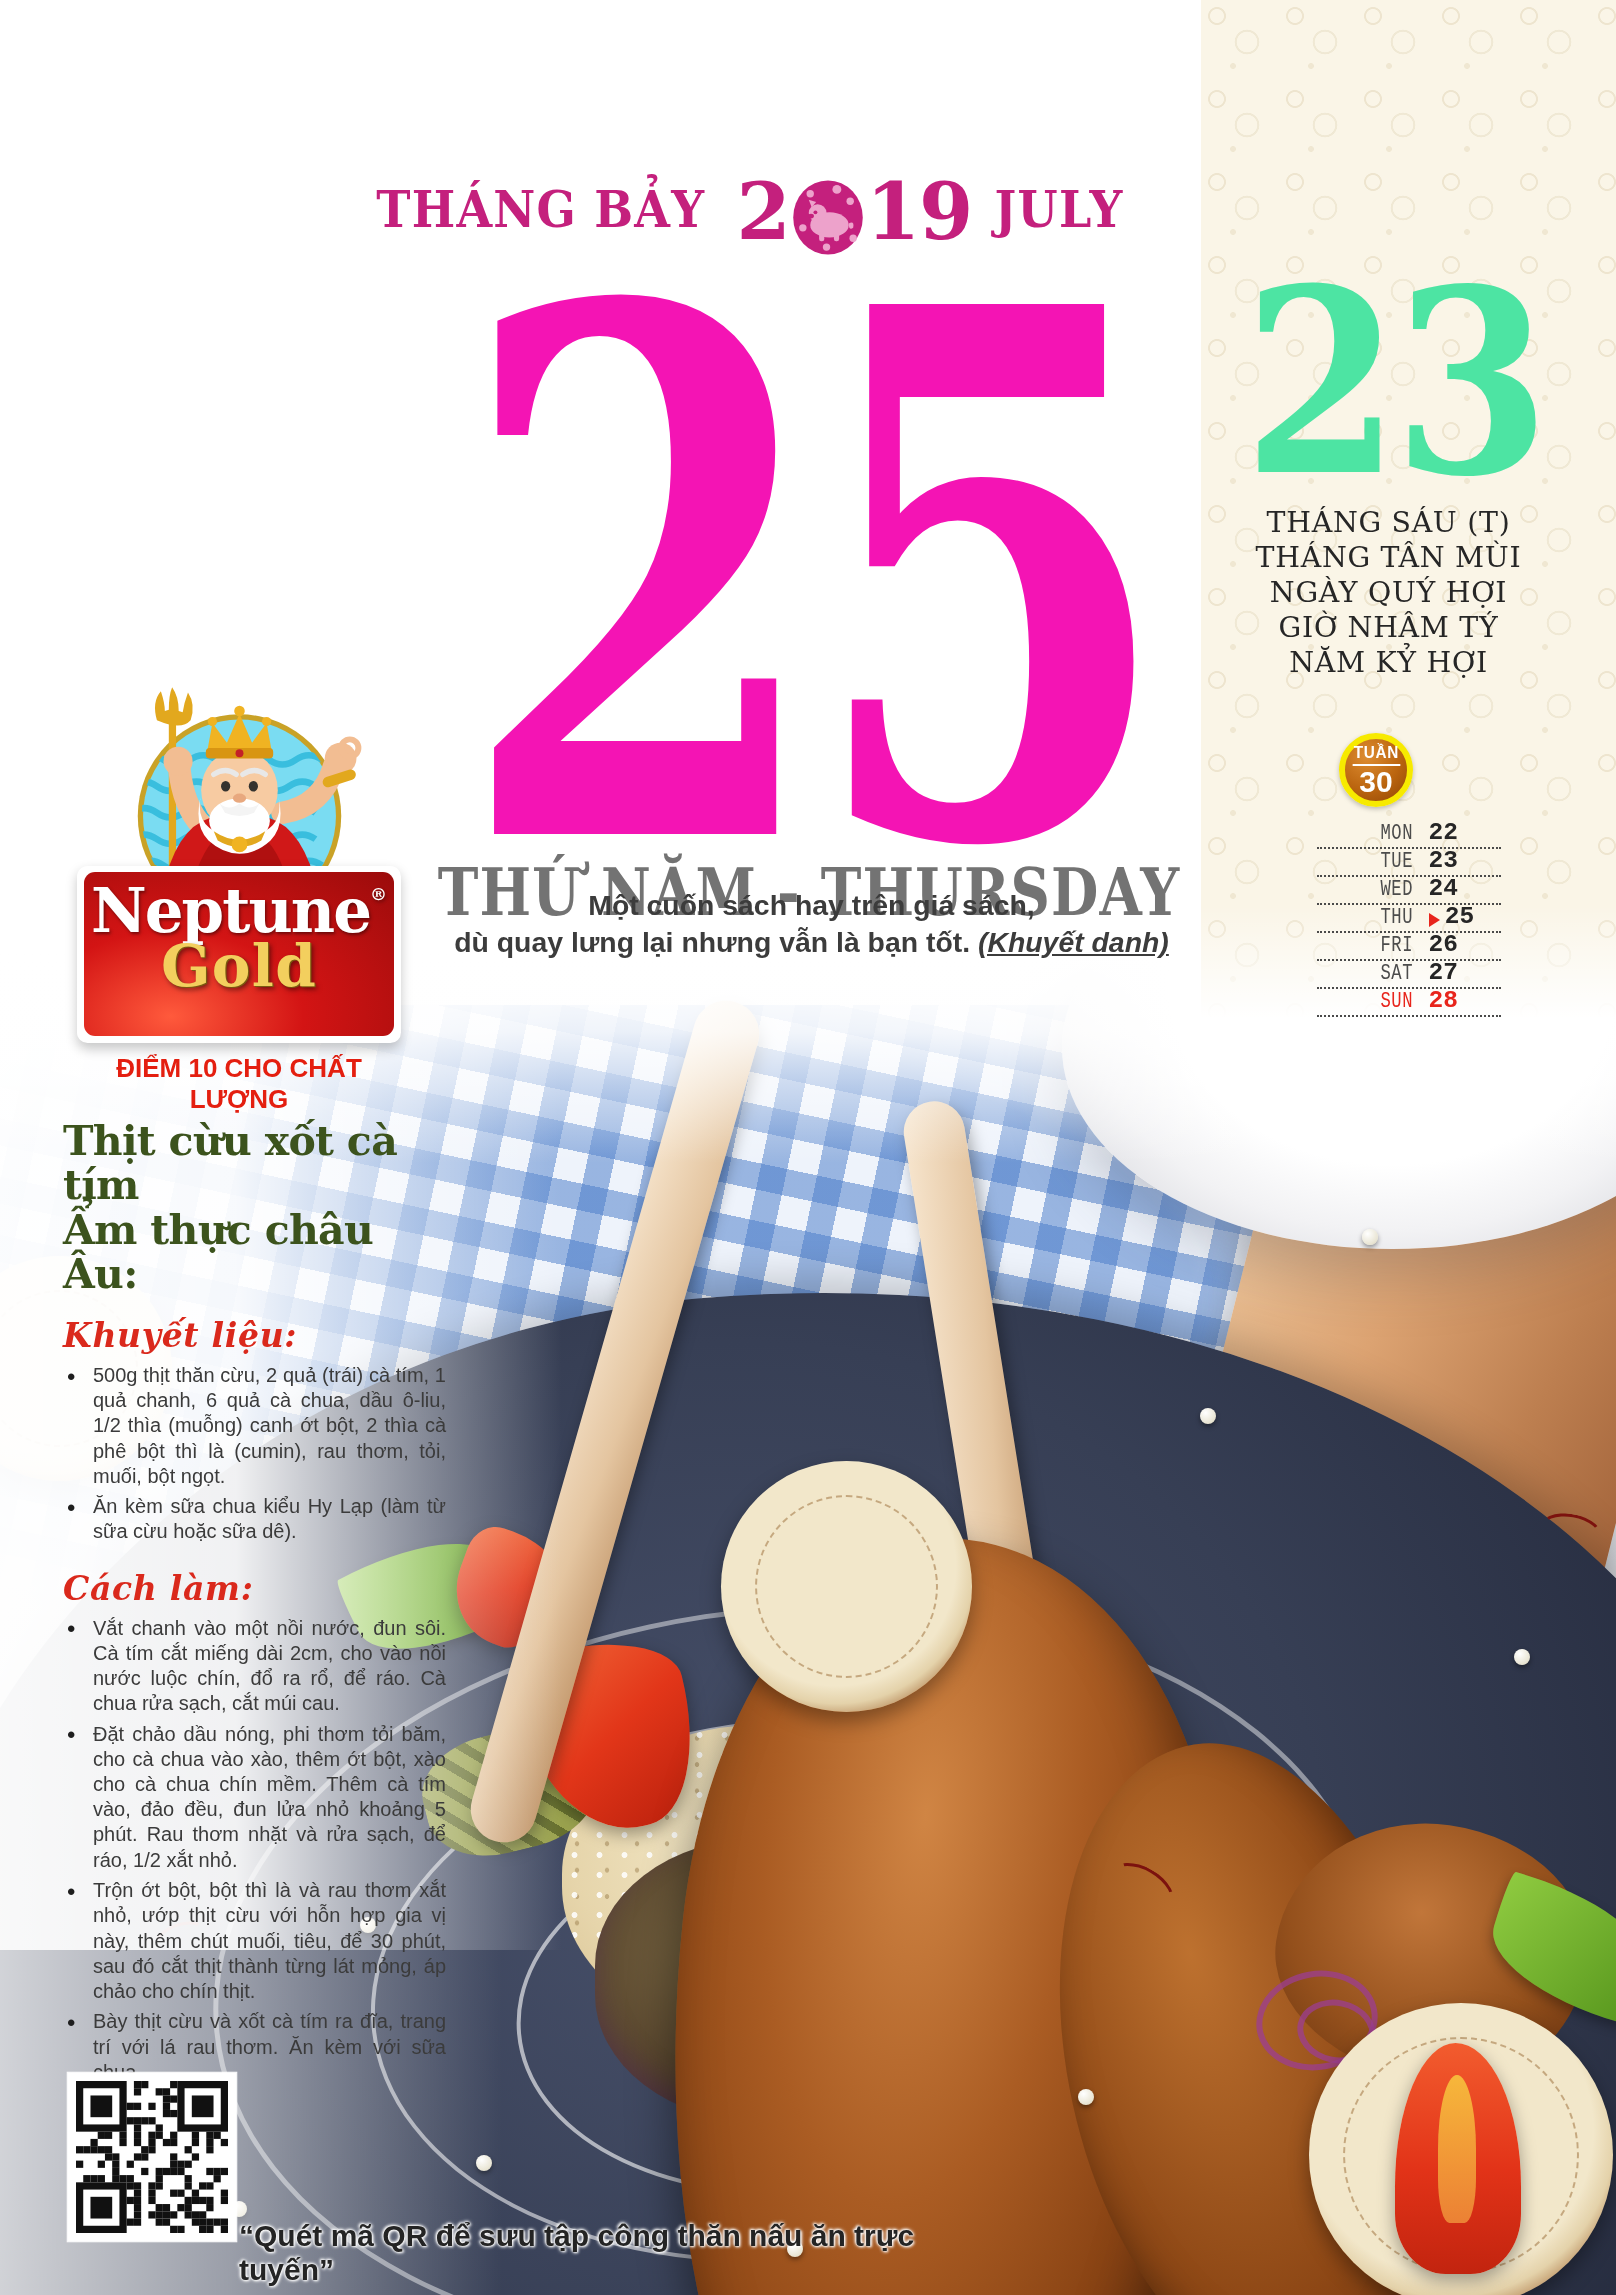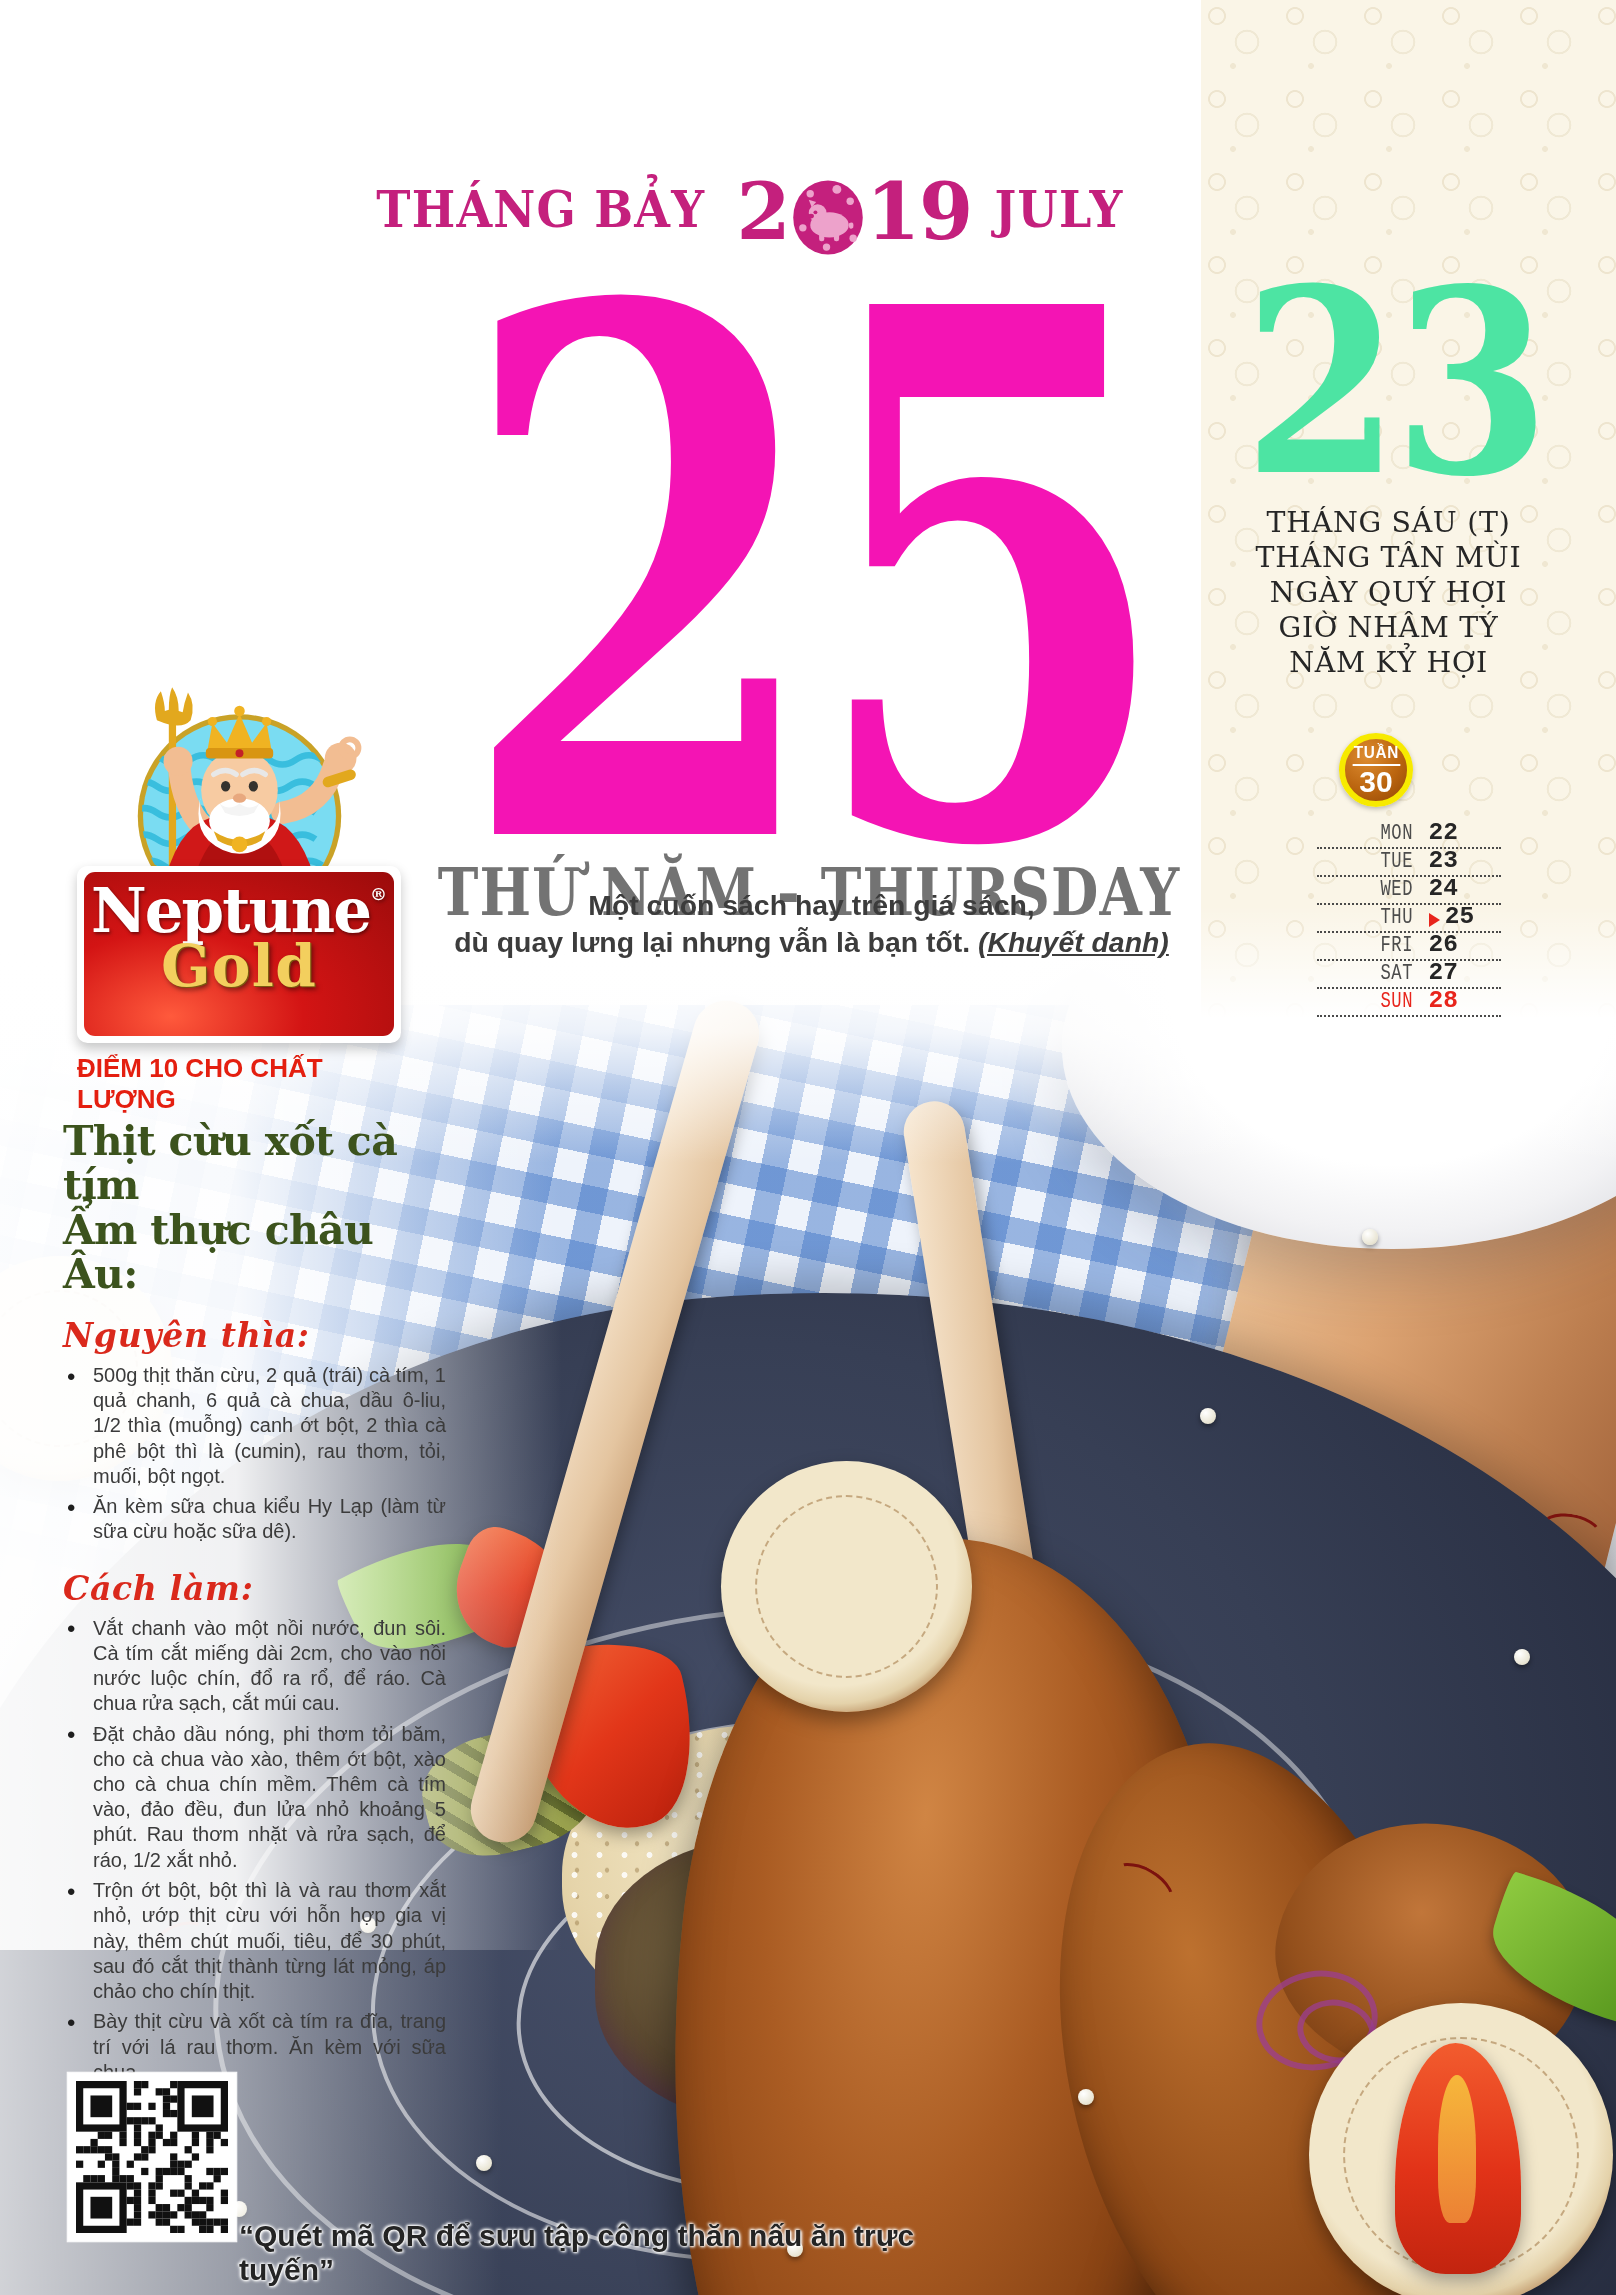--- a/index.html
+++ b/index.html
@@ -161,21 +161,21 @@
     box-shadow:0 5.3px 12px rgba(0,0,0,.22); }
   .brand-banner-inner { border-radius:11px; height:164px; overflow:hidden; text-align:center;
     background:radial-gradient(ellipse at 28% 88%, #ff5a3c 0%, #d31414 42%, #9a0b0b 100%); }
   .brand-name { display:block; margin-top:8px; font-family:"DejaVu Serif", serif; font-weight:bold;
     font-size:61px; line-height:1; color:#ffffff; letter-spacing:-2px;
     text-shadow:1.3px 2px 3.3px rgba(0,0,0,.45); }
   .brand-name sup { font-size:17px; vertical-align:32px; letter-spacing:0; }
   .brand-gold { display:block; margin-top:-4px; font-family:"DejaVu Serif", serif; font-weight:bold;
     font-size:58px; line-height:1; color:#f3cf5e; letter-spacing:1.3px;
     text-shadow:1.3px 1.3px 0 #7a5a10, 2.6px 3.3px 5.3px rgba(0,0,0,.5); }
-  .brand-tagline { margin-top:10.6px; text-align:left; font-size:26px; font-weight:bold; color:#e41f10; }
+  .brand-tagline { margin-top:10.6px; text-align:center; font-size:26px; font-weight:bold; color:#e41f10; }
   
   .recipe { position:absolute; left:63px; top:1119px; width:383px; z-index:3; }
   .r-title { font-family:"DejaVu Serif", serif; font-weight:bold; font-size:41px; line-height:1.08;
     color:#3c531d; letter-spacing:-0.7px; }
   .r-script { font-family:"DejaVu Serif", serif; font-weight:bold; font-style:italic;
     font-size:33px; color:#da291c; margin:20px 0 8px; letter-spacing:0.7px; }
   .r-script2 { margin-top:24px; }
   .recipe ul { list-style:none; }
   .recipe li { position:relative; padding-left:30px; margin-bottom:5.3px;
     font-size:20px; line-height:1.26; color:#3b3b3b; text-align:justify; }
@@ -379,21 +379,21 @@
       </div>
     </div>
     <div class="brand-tagline">ĐIỂM 10 CHO CHẤT LƯỢNG</div>
   </div>
 
   <div class="recipe">
     <div class="r-title">
       <div>Thịt cừu xốt cà tím</div>
       <div>Ẩm thực châu Âu:</div>
     </div>
-    <div class="r-script">Nguyên thìa:</div>
+    <div class="r-script">Khuyết liệu:</div>
     <ul>
       <li>500g thịt thăn cừu, 2 quả (trái) cà tím, 1 quả chanh, 6 quả cà chua, dầu ô-liu, 1/2 thìa (muỗng) canh ớt bột, 2 thìa cà phê bột thì là (cumin), rau thơm, tỏi, muối, bột ngọt.</li>
       <li>Ăn kèm sữa chua kiểu Hy Lạp (làm từ sữa cừu hoặc sữa dê).</li>
     </ul>
     <div class="r-script r-script2">Cách làm:</div>
     <ul>
       <li>Vắt chanh vào một nồi nước, đun sôi. Cà tím cắt miếng dài 2cm, cho vào nồi nước luộc chín, đổ ra rổ, để ráo. Cà chua rửa sạch, cắt múi cau.</li>
       <li>Đặt chảo dầu nóng, phi thơm tỏi băm, cho cà chua vào xào, thêm ớt bột, xào cho cà chua chín mềm. Thêm cà tím vào, đảo đều, đun lửa nhỏ khoảng 5 phút. Rau thơm nhặt và rửa sạch, để ráo, 1/2 xắt nhỏ.</li>
       <li>Trộn ớt bột, bột thì là và rau thơm xắt nhỏ, ướp thịt cừu với hỗn hợp gia vị này, thêm chút muối, tiêu, để 30 phút, sau đó cắt thịt thành từng lát mỏng, áp chảo cho chín thịt.</li>
       <li>Bày thịt cừu và xốt cà tím ra đĩa, trang trí với lá rau thơm. Ăn kèm với sữa chua.</li>

